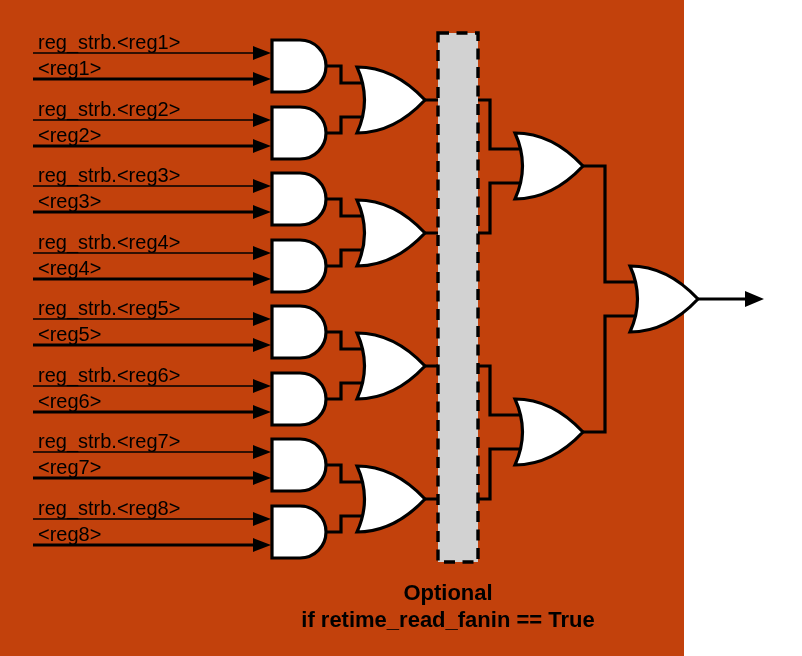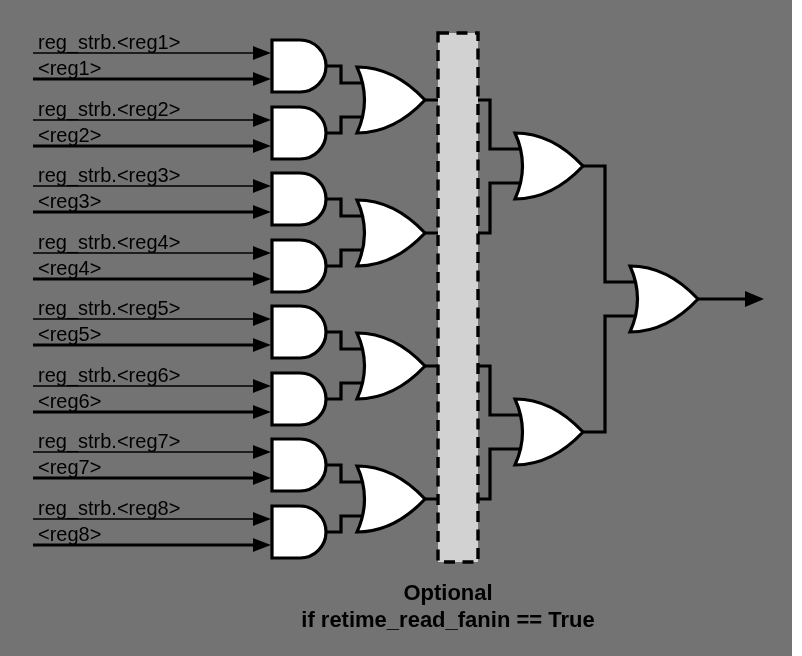--- a/index.html
+++ b/index.html
@@ -2,23 +2,23 @@
 <html><head>
 <meta charset="utf-8">
 <style>
   html, body {
     margin: 0;
     padding: 0;
     background: #ffffff;
   }
   .stage {
     position: relative;
-    width: 792px;
+    width: 684px;
     height: 656px;
-    background: #737373;
+    background: #c2410c;
     font-family: "Liberation Sans", sans-serif;
   }
   svg { display: block; }
   .wire  { fill: none; stroke: #000000; stroke-width: 3.2; }
   .wire-thin  { stroke: #000000; stroke-width: 1.7; }
   .wire-thick { stroke: #000000; stroke-width: 2.8; }
   .gate  { fill: #ffffff; stroke: #000000; stroke-width: 3.2; stroke-linejoin: miter; }
   .arrowhead { fill: #000000; stroke: none; }
   .optional-rect { stroke: #000000; stroke-width: 3.4; stroke-dasharray: 11 7.5; }
   .sig-label {

